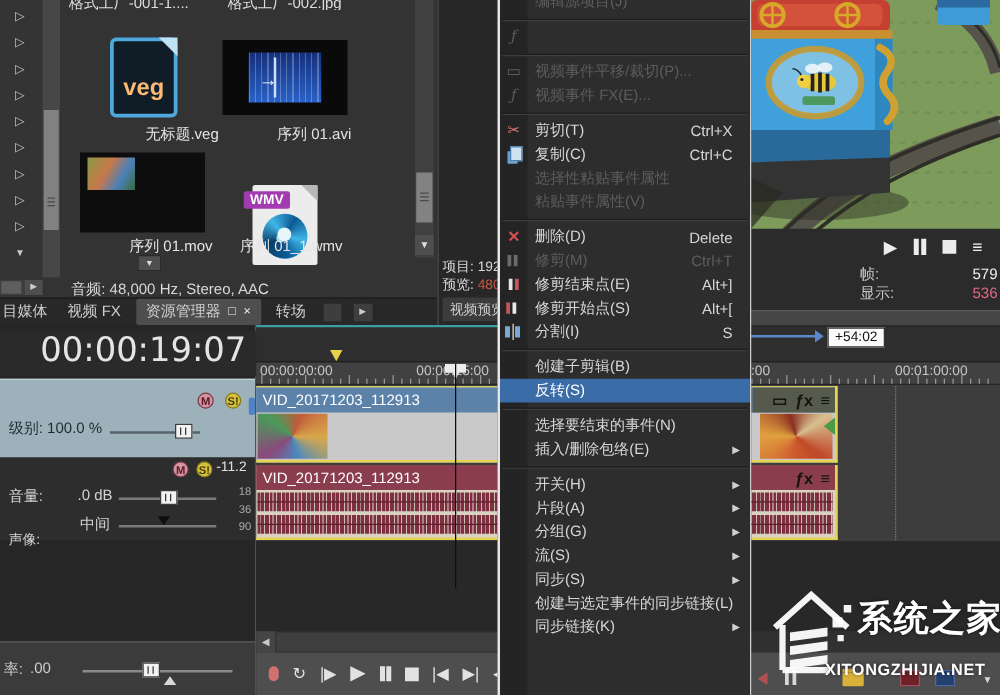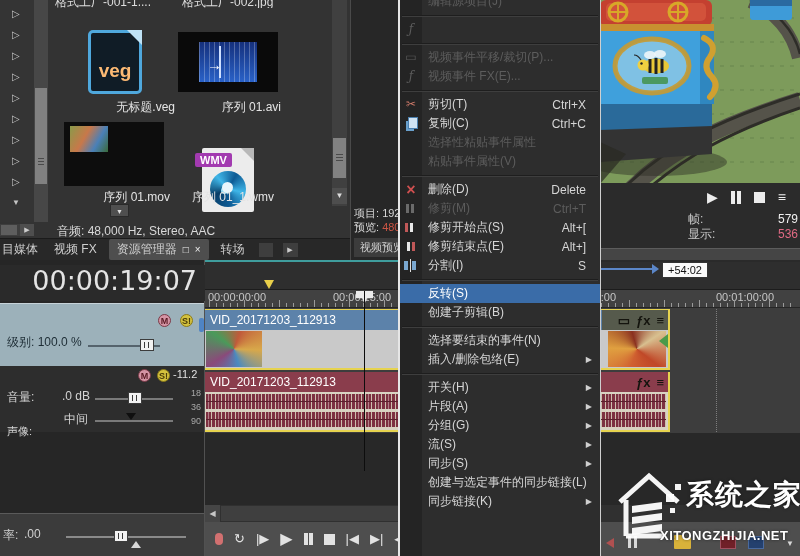--- a/index.html
+++ b/index.html
@@ -592,42 +592,42 @@
           <span class="menu-icon delete-icon">×</span>
           <span class="menu-label">删除(D)</span>
           <span class="menu-shortcut">Delete</span>
         </div>
         <div class="menu-item disabled">
           <span class="menu-icon trim-icon"></span>
           <span class="menu-label">修剪(M)</span>
           <span class="menu-shortcut">Ctrl+T</span>
         </div>
         <div class="menu-item">
+          <span class="menu-icon trim-end-icon"></span>
+          <span class="menu-label">修剪结束点(E)</span>
+          <span class="menu-shortcut">Alt+]</span>
+        </div>
+        <div class="menu-item">
           <span class="menu-icon trim-start-icon"></span>
           <span class="menu-label">修剪开始点(S)</span>
           <span class="menu-shortcut">Alt+[</span>
         </div>
         <div class="menu-item">
-          <span class="menu-icon trim-end-icon"></span>
-          <span class="menu-label">修剪结束点(E)</span>
-          <span class="menu-shortcut">Alt+]</span>
-        </div>
-        <div class="menu-item">
           <span class="menu-icon split-icon"></span>
           <span class="menu-label">分割(I)</span>
           <span class="menu-shortcut">S</span>
         </div>
         <div class="menu-sep"></div>
+        <div class="menu-item">
+          <span class="menu-icon "></span>
+          <span class="menu-label">创建子剪辑(B)</span>
+        </div>
         <div class="menu-item highlighted">
           <span class="menu-icon "></span>
           <span class="menu-label">反转(S)</span>
-        </div>
-        <div class="menu-item">
-          <span class="menu-icon "></span>
-          <span class="menu-label">创建子剪辑(B)</span>
         </div>
         <div class="menu-sep"></div>
         <div class="menu-item">
           <span class="menu-icon "></span>
           <span class="menu-label">选择要结束的事件(N)</span>
         </div>
         <div class="menu-item">
           <span class="menu-icon "></span>
           <span class="menu-label">插入/删除包络(E)</span>
           <span class="menu-arrow">▶</span>

